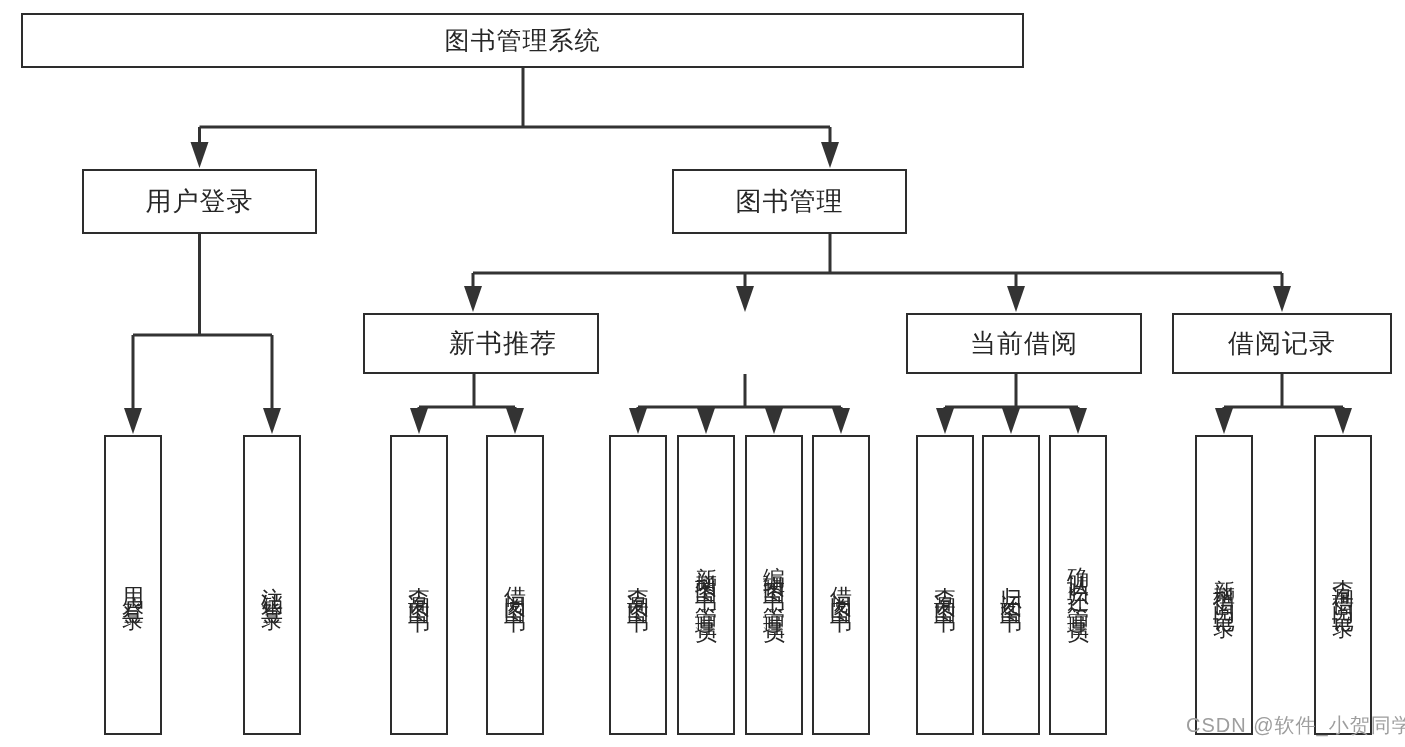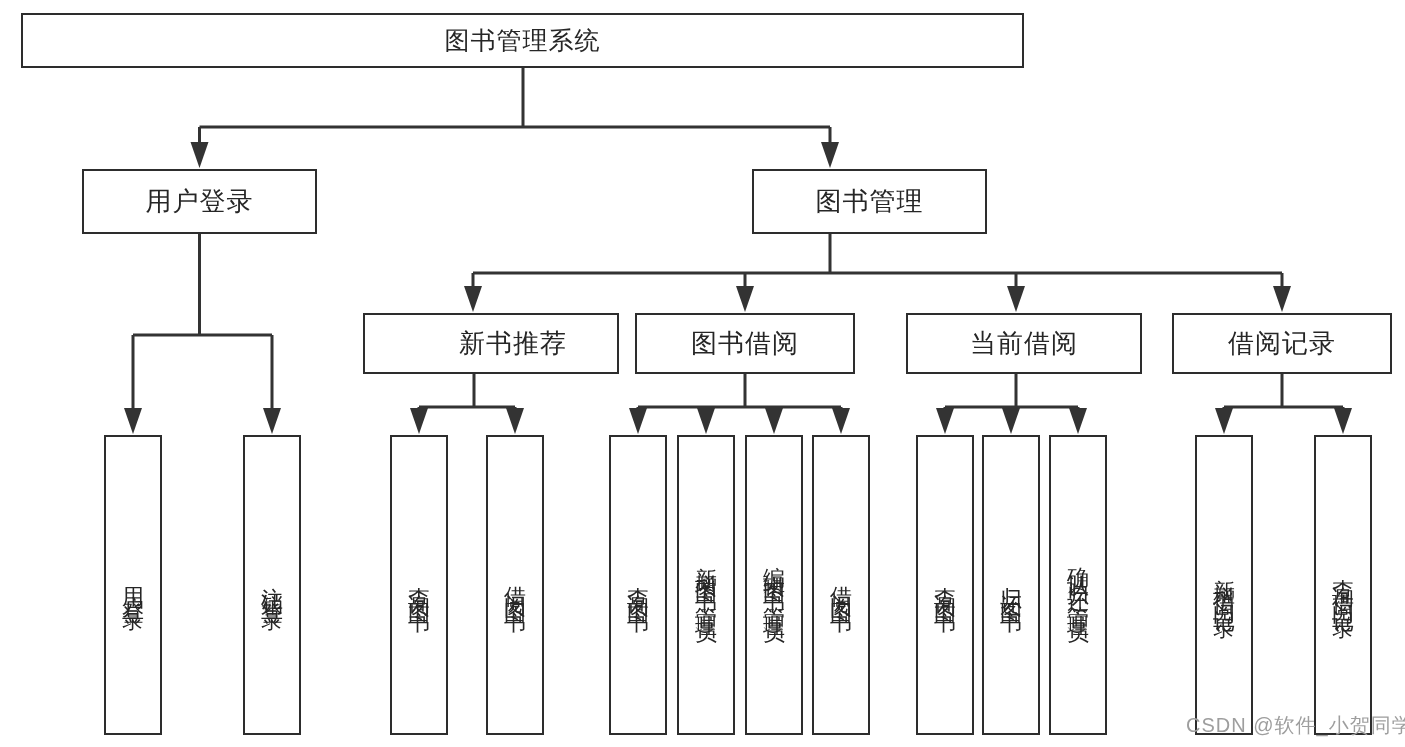--- a/index.html
+++ b/index.html
@@ -87,24 +87,23 @@
       <polygon points="1002,408 1020,408 1011,434"></polygon>
       <polygon points="1069,408 1087,408 1078,434"></polygon>
       <polygon points="1215,408 1233,408 1224,434"></polygon>
       <polygon points="1334,408 1352,408 1343,434"></polygon>
     </g>
   </svg>
 
   <div class="box root" style="left:21px;top:13px;width:1003px;height:55px;">图书管理系统</div>
 
   <div class="box" style="left:82px;top:169px;width:235px;height:65px;">用户登录</div>
-  <div class="box" style="left:752px;top:169px;width:235px;height:65px;">图书管理</div>
+  <div class="box" style="left:672px;top:169px;width:235px;height:65px;">图书管理</div>
 
-  <div class="box" style="left:363px;top:313px;width:256px;height:61px;padding-left:44px;">新书推荐</div>
-  <div class="box" style="left:635px;top:313px;width:220px;height:61px;">图书借阅</div>
+  <div class="box" style="left:363px;top:313px;width:236px;height:61px;padding-left:44px;">新书推荐</div>
   <div class="box" style="left:906px;top:313px;width:236px;height:61px;">当前借阅</div>
   <div class="box" style="left:1172px;top:313px;width:220px;height:61px;">借阅记录</div>
 
   <div class="vbox" style="left:104px;">用户登录</div>
   <div class="vbox" style="left:243px;">注销登录</div>
 
   <div class="vbox" style="left:390px;">查询图书</div>
   <div class="vbox" style="left:486px;">借阅图书</div>
 
   <div class="vbox" style="left:609px;">查询图书</div>

